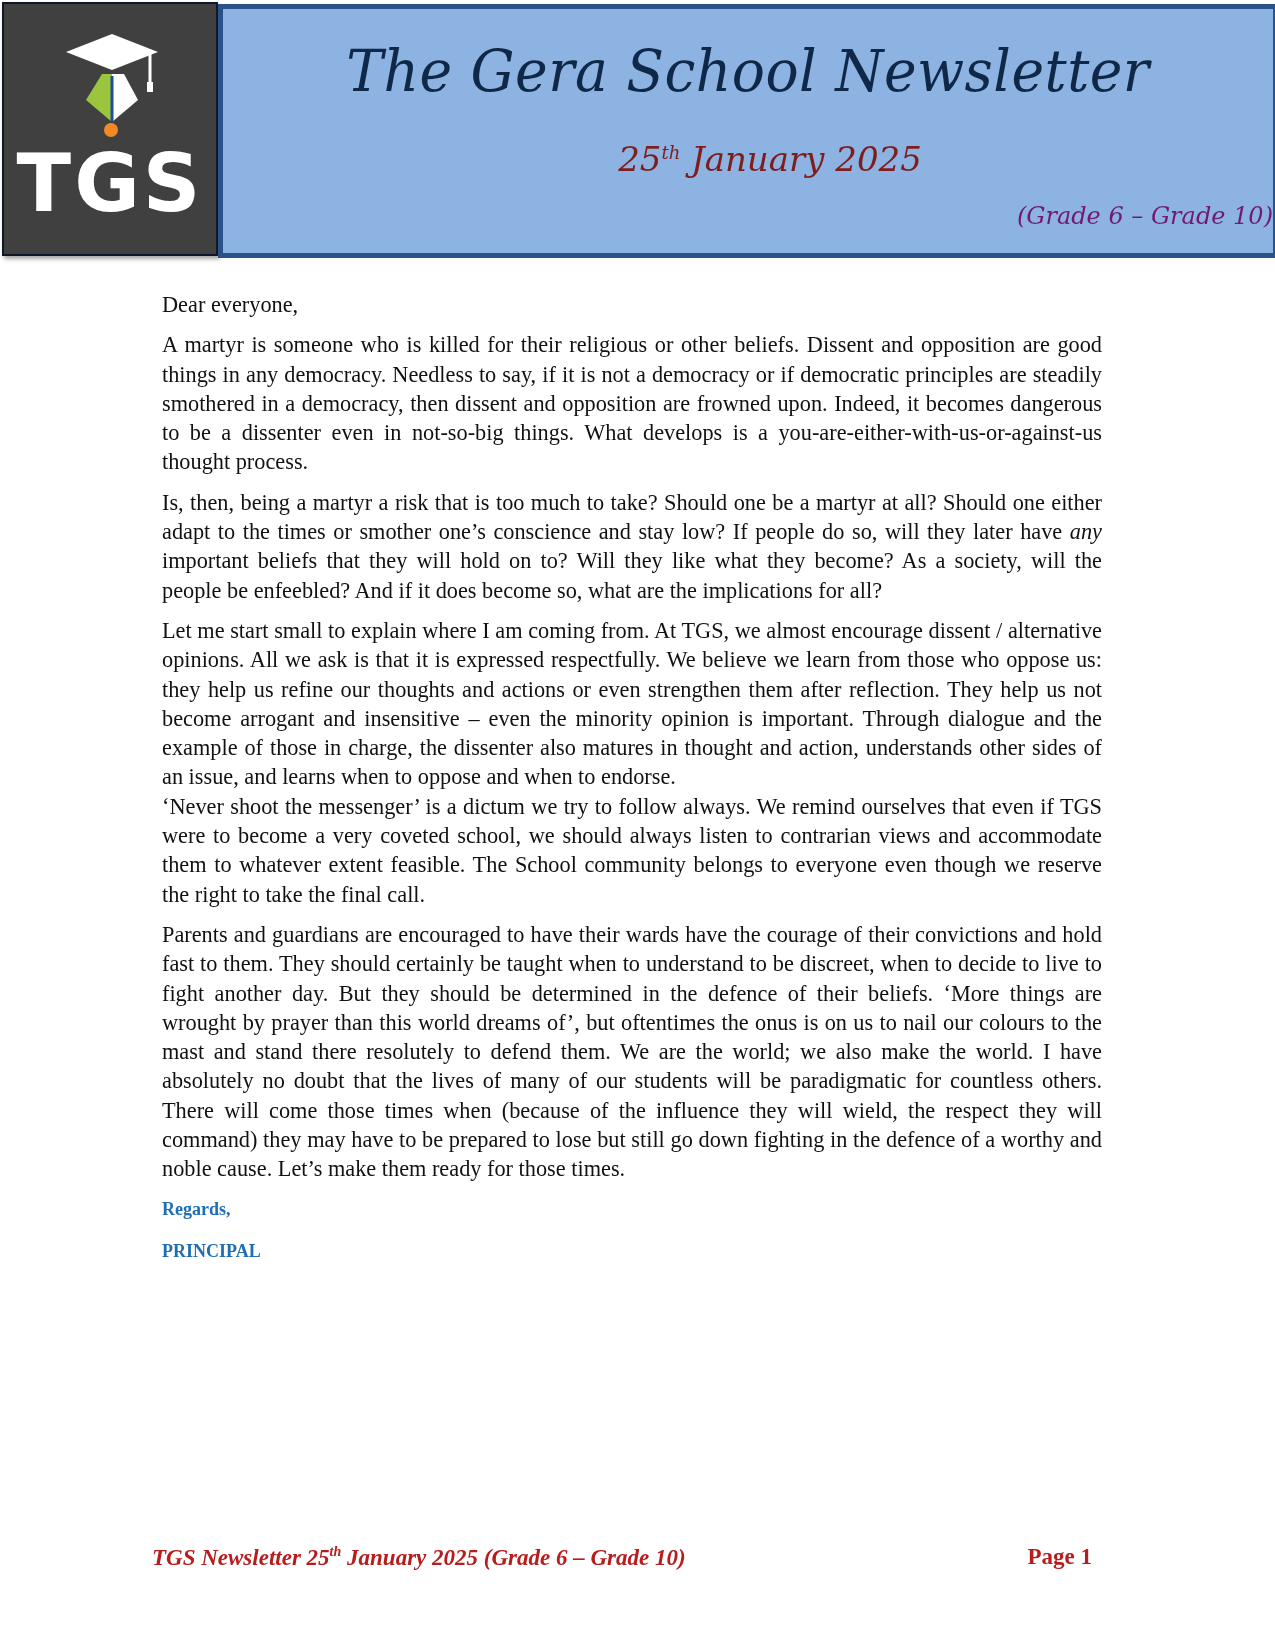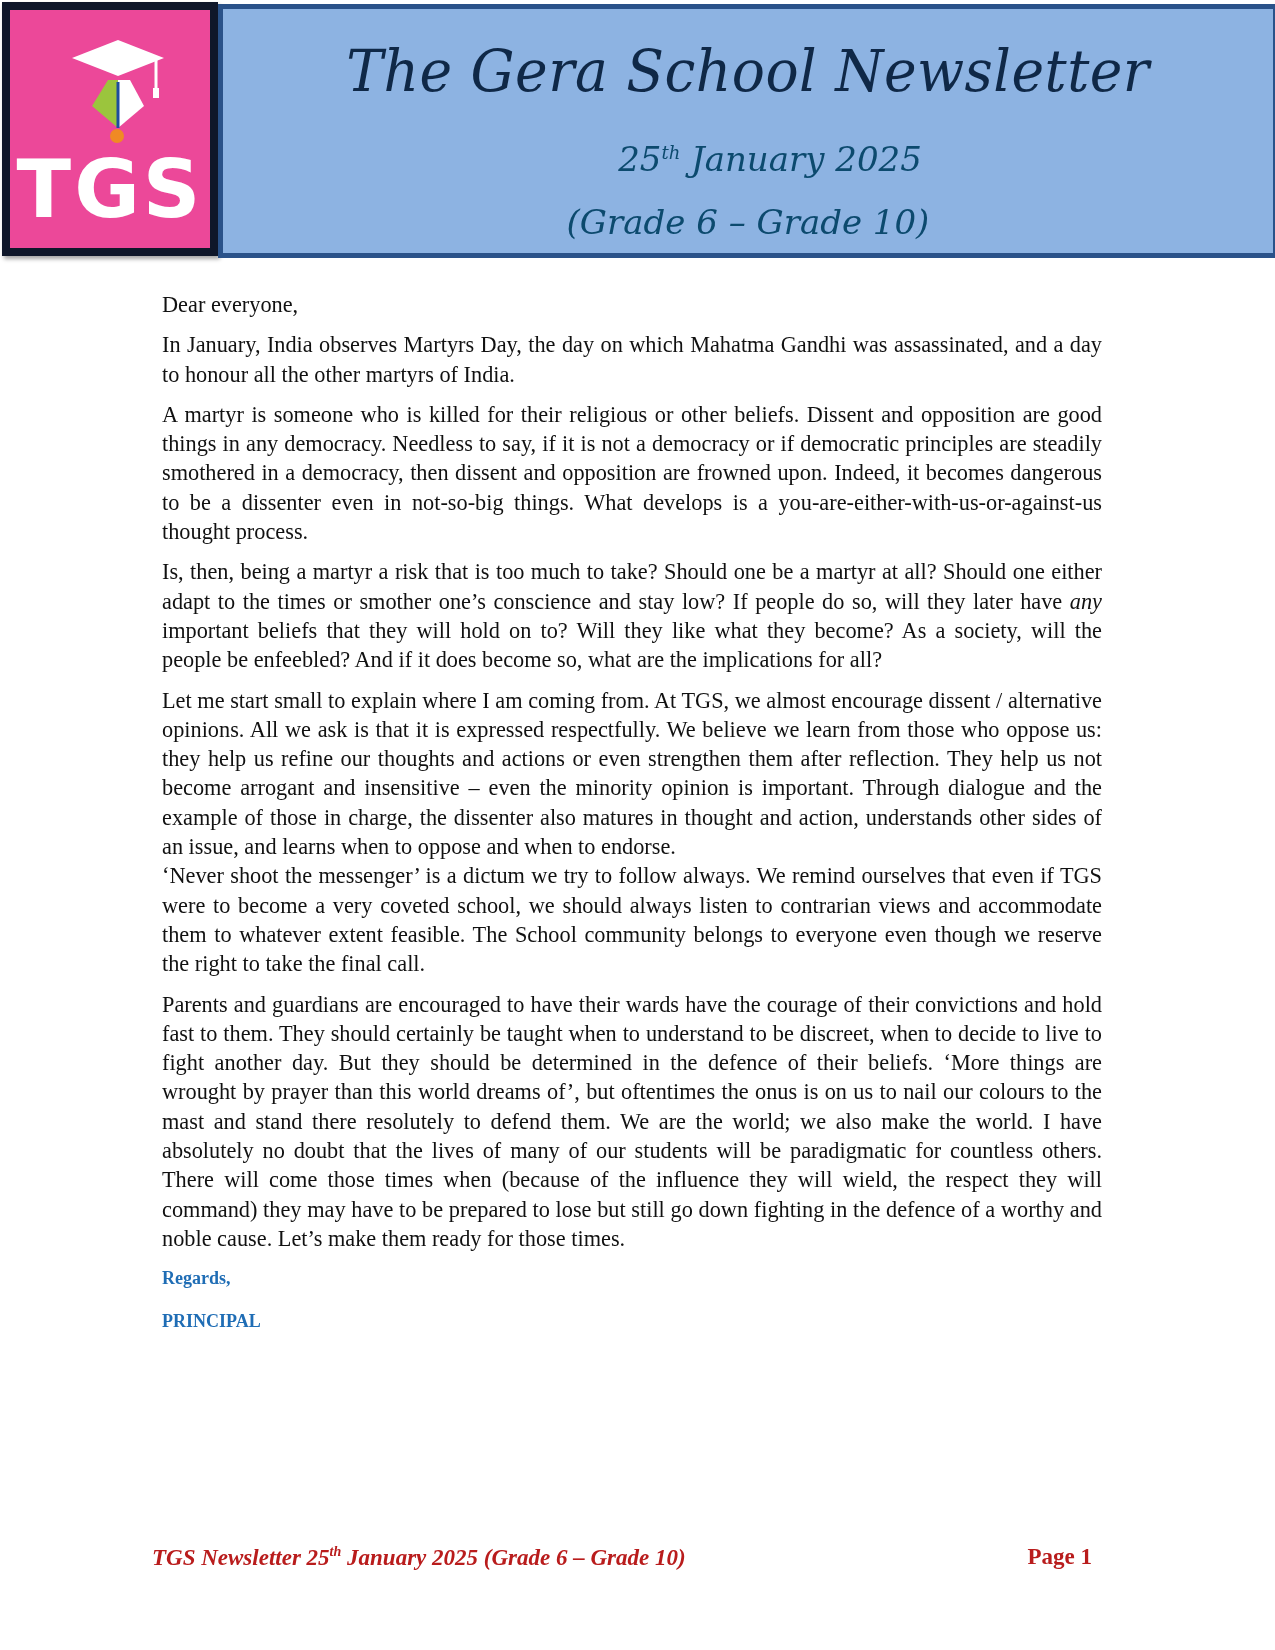--- a/index.html
+++ b/index.html
@@ -1,26 +1,26 @@
 <!DOCTYPE html>
 <html><head>
 <meta charset="utf-8">
 <style>
   html, body { margin: 0; padding: 0; background: #ffffff; }
   body { width: 1275px; height: 1650px; position: relative; overflow: hidden; font-family: "DejaVu Serif", "Liberation Serif", serif; }
 
   .banner { position: absolute; left: 218px; top: 4px; width: 1050px; height: 244px; background: #8db3e2; border: 5px solid #2a5289; box-sizing: content-box; }
-  .logo { position: absolute; left: 2px; top: 2px; width: 216px; height: 254px; background: #ec4899; border: 8px solid #0f172a; box-shadow: 2px 3px 4px rgba(0,0,0,0.35); box-sizing: border-box; }
+  .logo { position: absolute; left: 2px; top: 2px; width: 216px; height: 254px; background: #404040; border: 2px solid #0f172a; box-shadow: 2px 3px 4px rgba(0,0,0,0.35); box-sizing: border-box; }
   .logo svg { position: absolute; left: 0; top: 0; }
   .logo-text { position: absolute; left: 0; right: 0; top: 140px; text-align: center; color: #ffffff; font-family: "DejaVu Sans", "Liberation Sans", sans-serif; font-weight: bold; font-size: 80px; letter-spacing: 3px; line-height: 1; }
 
   .banner-title { position: absolute; left: 0; right: 0; top: 28px; text-align: center; font-family: "DejaVu Serif", "Liberation Serif", serif; font-style: italic; font-size: 58px; color: #0f2847; letter-spacing: 0.5px; transform: scaleX(0.95); }
-  .banner-date { position: absolute; left: 0; right: 0; top: 130px; text-align: center; font-family: "DejaVu Serif", "Liberation Serif", serif; font-style: italic; font-size: 34px; color: #0c4a6e; margin-left: 44px; }
+  .banner-date { position: absolute; left: 0; right: 0; top: 130px; text-align: center; font-family: "DejaVu Serif", "Liberation Serif", serif; font-style: italic; font-size: 34px; color: #7f1d1d; margin-left: 44px; }
   .banner-date sup { font-size: 18px; }
-  .banner-grade { position: absolute; left: 0; right: 0; top: 193px; text-align: center; font-family: "DejaVu Serif", "Liberation Serif", serif; font-style: italic; font-size: 34px; color: #0c4a6e; }
+  .banner-grade { position: absolute; left: 0; right: 0; top: 193px; text-align: right; font-family: "DejaVu Serif", "Liberation Serif", serif; font-style: italic; font-size: 24px; color: #701a75; }
 
   .content { position: absolute; left: 162px; top: 290px; width: 952px; font-family: "Liberation Serif", "DejaVu Serif", serif; font-size: 22.3px; line-height: 29.3px; color: #111111; }
   .content p { margin: 0 12px 11px 0; text-align: justify; }
   .content p.tight { margin-bottom: 0; }
   .sign { color: #1f6db5; font-weight: bold; margin: 0 0 13px 0; font-size: 18px; }
 
   .footer { position: absolute; left: 152px; top: 1544px; width: 940px; font-family: "Liberation Serif", "DejaVu Serif", serif; font-style: italic; font-weight: bold; font-size: 23px; color: #b91c1c; }
   .footer sup { font-size: 14px; }
   .footer-page { position: absolute; right: 0; top: 0; font-style: normal; text-align: right; }
 </style>
@@ -46,21 +46,20 @@
 </div>
 
 <div class="banner">
   <div class="banner-title">The Gera School Newsletter</div>
   <div class="banner-date"><span>25</span><sup>th</sup> <span>January 2025</span></div>
   <div class="banner-grade">(Grade 6 – Grade 10)</div>
 </div>
 
 <div class="content">
   <p>Dear everyone,</p>
-  <p>In January, India observes Martyrs Day, the day on which Mahatma Gandhi was assassinated, and a day to honour all the other martyrs of India.</p>
   <p>A martyr is someone who is killed for their religious or other beliefs. Dissent and opposition are good things in any democracy. Needless to say, if it is not a democracy or if democratic principles are steadily smothered in a democracy, then dissent and opposition are frowned upon. Indeed, it becomes dangerous to be a dissenter even in not-so-big things. What develops is a you-are-either-with-us-or-against-us thought process.</p>
   <p><span>Is, then, being a martyr a risk that is too much to take? Should one be a martyr at all? Should one either adapt to the times or smother one’s conscience and stay low? If people do so, will they later have </span><em>any</em><span> important beliefs that they will hold on to? Will they like what they become? As a society, will the people be enfeebled? And if it does become so, what are the implications for all?</span></p>
   <p class="tight">Let me start small to explain where I am coming from. At TGS, we almost encourage dissent / alternative opinions. All we ask is that it is expressed respectfully. We believe we learn from those who oppose us: they help us refine our thoughts and actions or even strengthen them after reflection. They help us not become arrogant and insensitive – even the minority opinion is important. Through dialogue and the example of those in charge, the dissenter also matures in thought and action, understands other sides of an issue,  and learns when to oppose and when to endorse.</p>
   <p>‘Never shoot the messenger’ is a dictum we try to follow always. We remind ourselves that even if TGS were to become a very coveted school, we should always listen to contrarian views and accommodate them to whatever extent feasible. The School community belongs to everyone even though we reserve the right to take the final call.</p>
   <p>Parents and guardians are encouraged to have their wards have the courage of their convictions and hold fast to them. They should certainly be taught when to understand to be discreet, when to decide to live to fight another day. But they should be determined in the defence of their beliefs. ‘More things are wrought by prayer than this world dreams of’, but oftentimes the onus is on us to nail our colours to the mast and stand there resolutely to defend them. We are the world; we also make the world. I have absolutely no doubt that the lives of many of our students will be paradigmatic for countless others. There will come those times when (because of the influence they will wield, the respect they will command) they may have to be prepared to lose but still go down fighting in the defence of a worthy and noble cause. Let’s make them ready for those times.</p>
   <div class="sign">Regards,</div>
   <div class="sign">PRINCIPAL</div>
 </div>
 
 <div class="footer">

